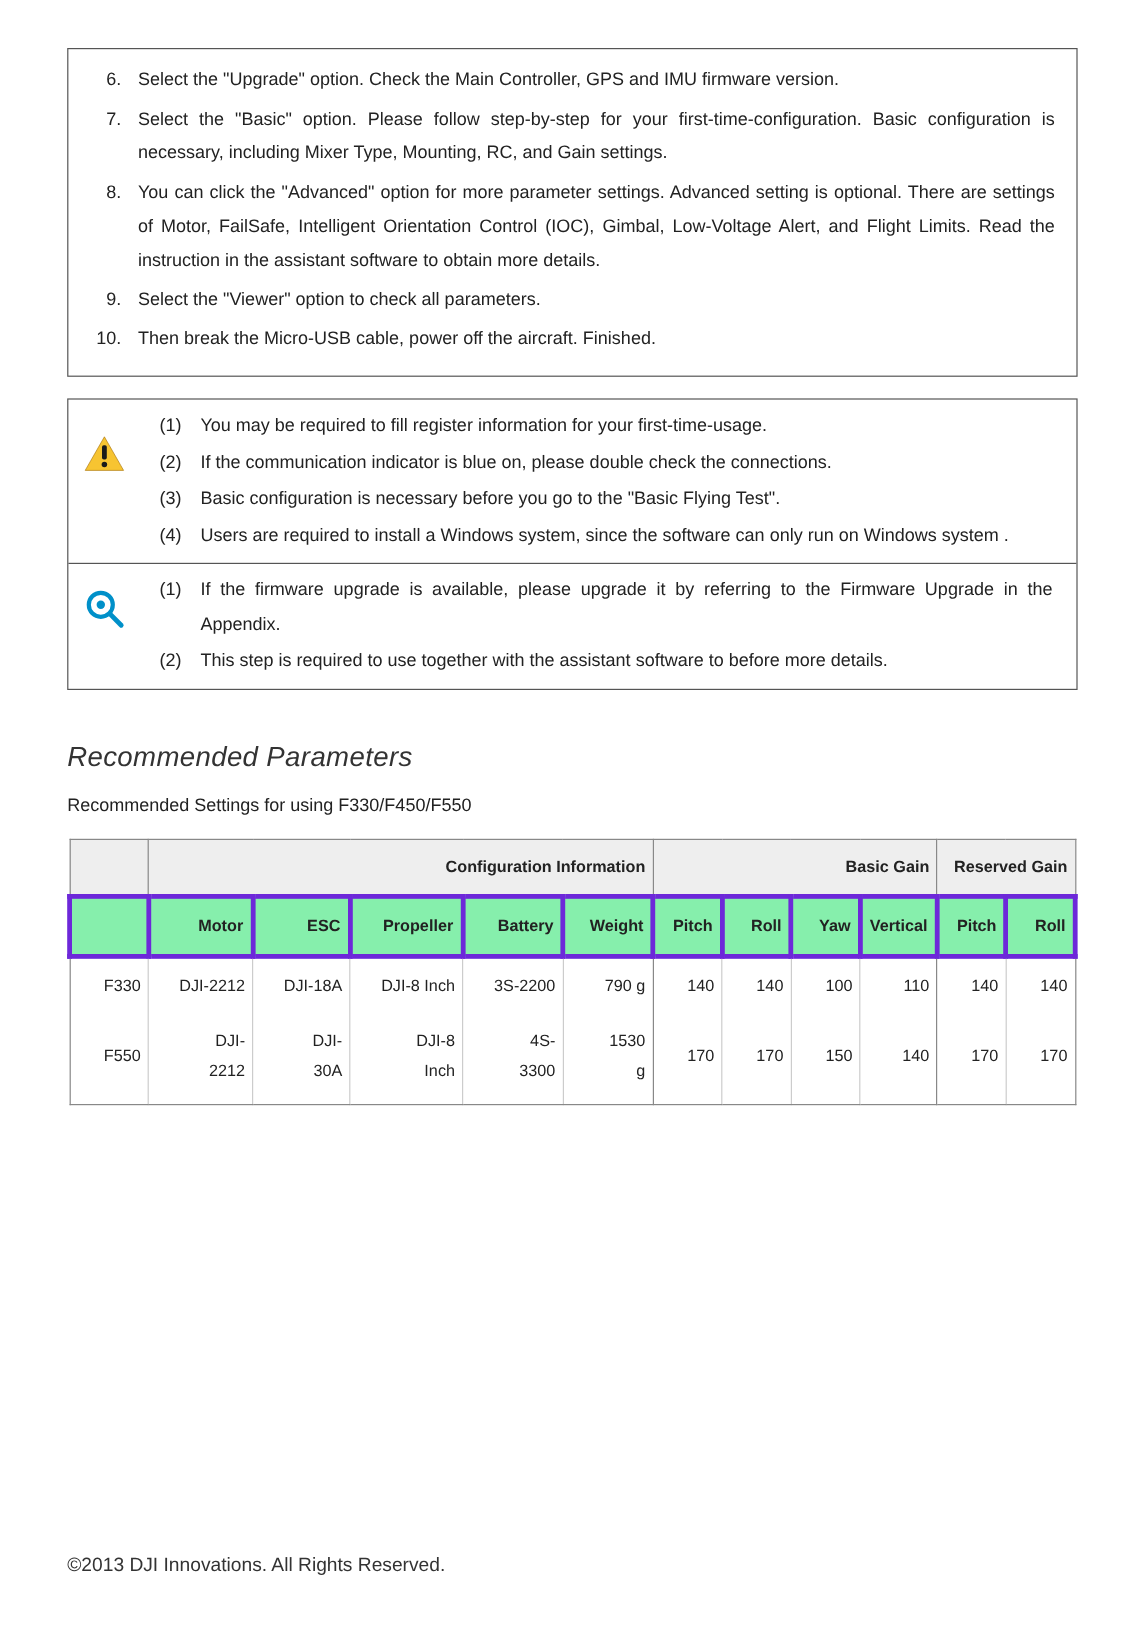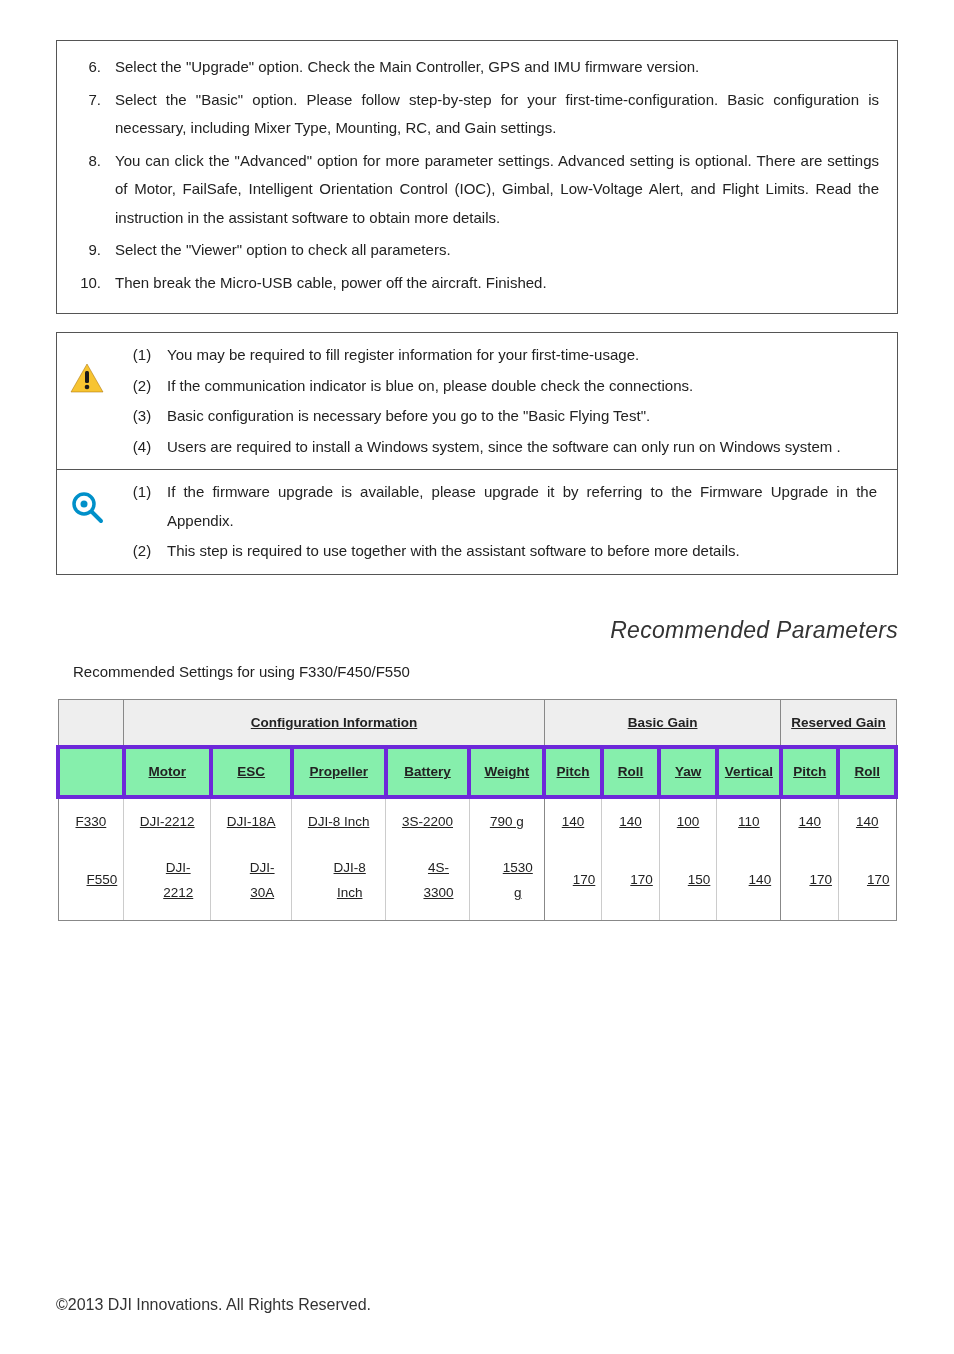--- a/index.html
+++ b/index.html
@@ -71,37 +71,35 @@
     text-align: justify;
     padding-right: 6px;
   }
   h2.section-heading {
     font-style: italic;
     font-weight: 400;
     color: #333;
     font-size: 23px;
     margin: 28px 0 6px 0;
     letter-spacing: 0.3px;
-    text-align: right;
   }
   .subheading {
     font-size: 15px;
-    margin: 0 0 12px 17px;
+    margin: 0 0 12px 0;
   }
   table.param {
     width: 100%;
     border-collapse: collapse;
     font-size: 13.5px;
     border: 1px solid #888;
   }
   table.param th, table.param td {
     padding: 10px 6px;
-    text-align: center;
+    text-align: right;
     vertical-align: middle;
-    text-decoration: underline;
   }
   table.param thead tr:first-child th {
     background: #eee;
     border: 1px solid #888;
     font-weight: 600;
   }
   table.param thead tr:nth-child(2) th {
     background: #86efac;
     border: 4px solid #6d28d9;
     font-weight: 600;

